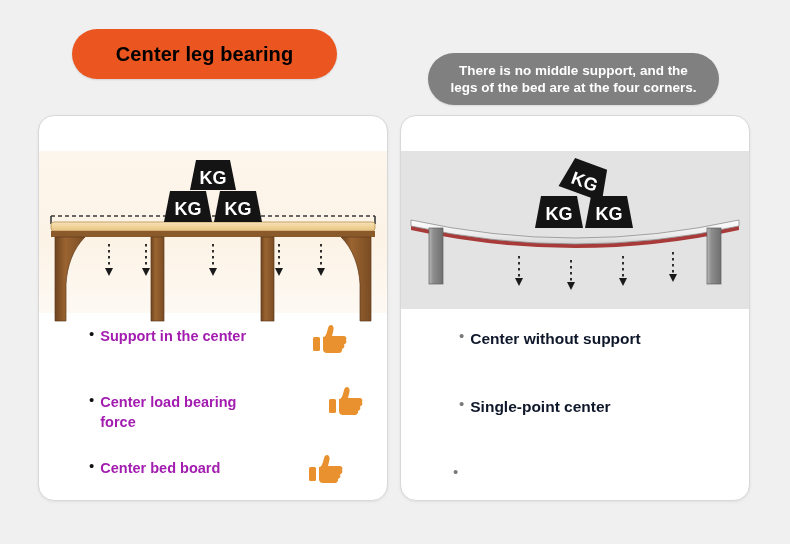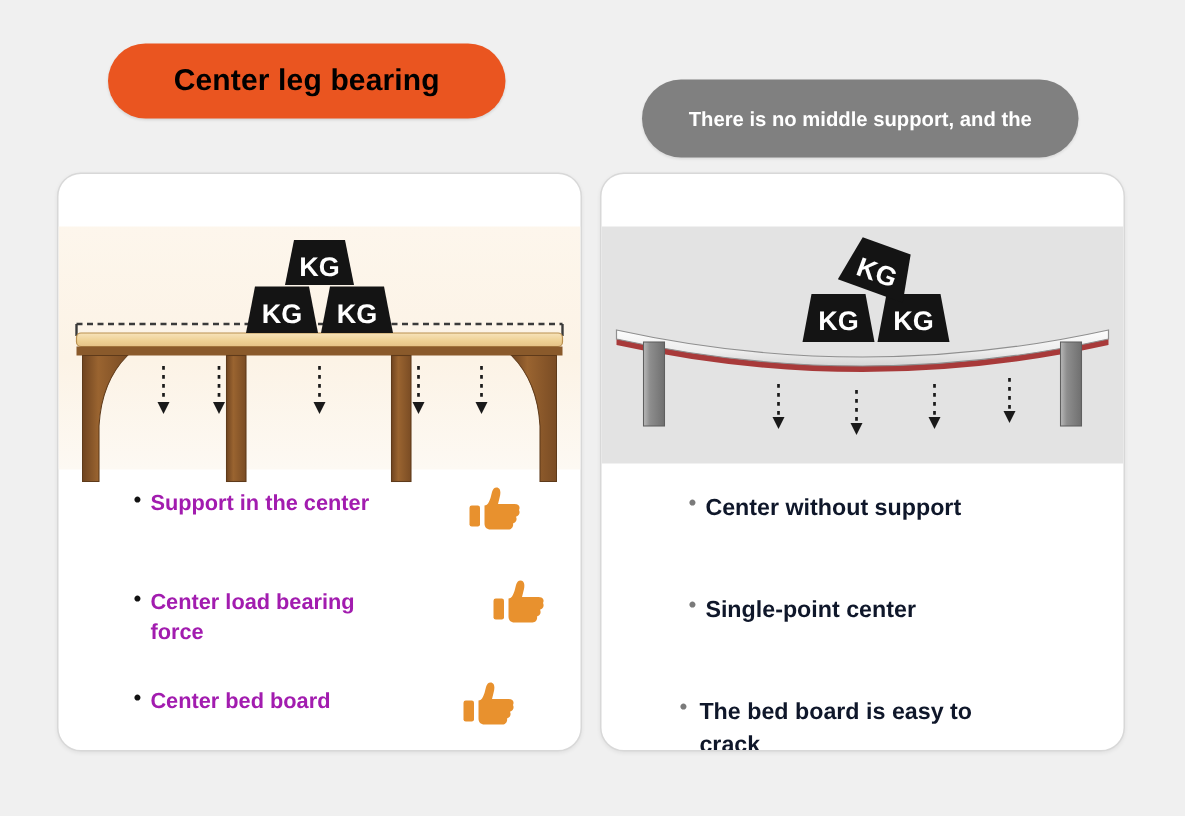--- a/index.html
+++ b/index.html
@@ -86,20 +86,21 @@
 
 <div class="stage">
 
   <div class="pill-orange">
     <span>Center leg bearing</span>
   </div>
 
   <div class="pill-gray">
     <div class="gtxt">
       <span>There is no middle support, and the</span><br>
+      <span>legs of the bed are at the four corners.</span>
     </div>
   </div>
 
   <div class="card card-left">
     <div class="band band-left"></div>
 
     <svg class="illus" viewBox="0 0 348 384">
       <defs>
         <linearGradient id="woodTop" x1="0" y1="0" x2="0" y2="1">
           <stop offset="0%" stop-color="#f6e0b4"></stop>
@@ -250,19 +251,18 @@
         <span class="txt-right">Center without support</span>
       </div>
 
       <div class="row row-right r2">
         <span class="bullet bullet-gray">•</span>
         <span class="txt-right">Single-point center</span>
       </div>
 
       <div class="row row-right r3" style="padding-left:52px;">
         <span class="bullet bullet-gray">•</span>
-        <span class="txt-right" style="max-width:218px;margin-left:2px;">The bed board is easy to crack</span>
       </div>
 
     </div>
   </div>
 
 </div>
 
 </body></html>

